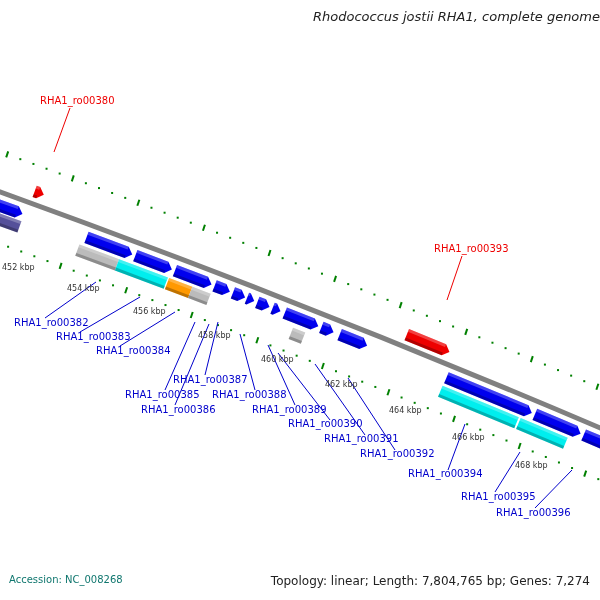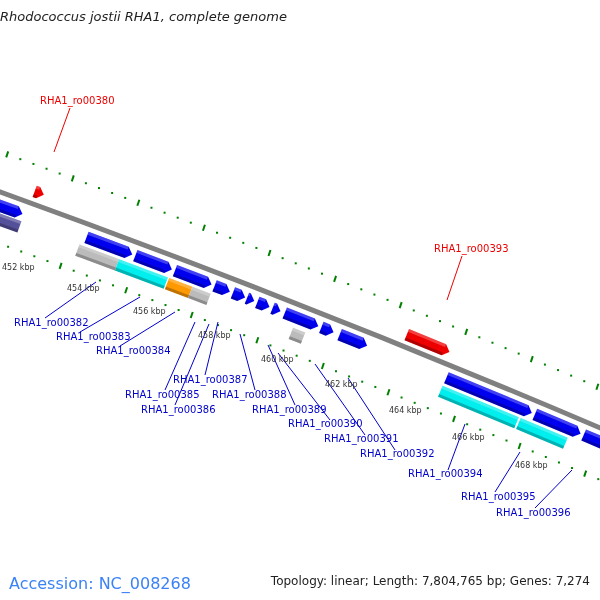--- a/index.html
+++ b/index.html
@@ -1,18 +1,18 @@
 <!DOCTYPE html>
 <html><head>
 <meta charset="utf-8">
 <style>
   html, body { margin: 0; padding: 0; background: #ffffff; }
   body { width: 600px; height: 600px; position: relative; overflow: hidden; font-family: "DejaVu Sans", sans-serif; }
-  #title { position: absolute; top: 9px; left: 0; width: 600px; text-align: left; font-style: italic; font-size: 13px; color: #222; }
-  #accession { position: absolute; top: 574px; left: 9px; font-size: 16px; color: #3b82f6; }
+  #title { position: absolute; top: 9px; left: 0; width: 600px; text-align: right; font-style: italic; font-size: 13px; color: #222; }
+  #accession { position: absolute; top: 574px; left: 9px; font-size: 10px; color: #0f766e; }
   #summary { position: absolute; top: 574px; right: 10px; font-size: 12px; color: #222; margin-left: 8px; }
   svg { position: absolute; left: 0; top: 0; }
   .lbl { font-family: "DejaVu Sans", sans-serif; font-size: 10px; }
   .kbp { font-family: "DejaVu Sans", sans-serif; font-size: 8px; fill: #333; }
 </style>
 </head>
 <body>
 
 <div id="title">Rhodococcus jostii RHA1, complete genome</div>
 

